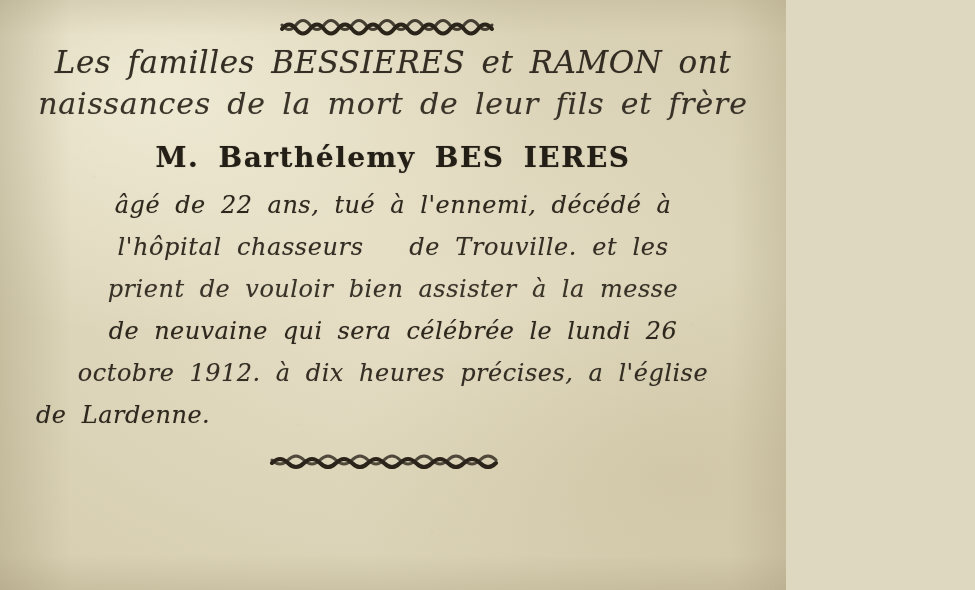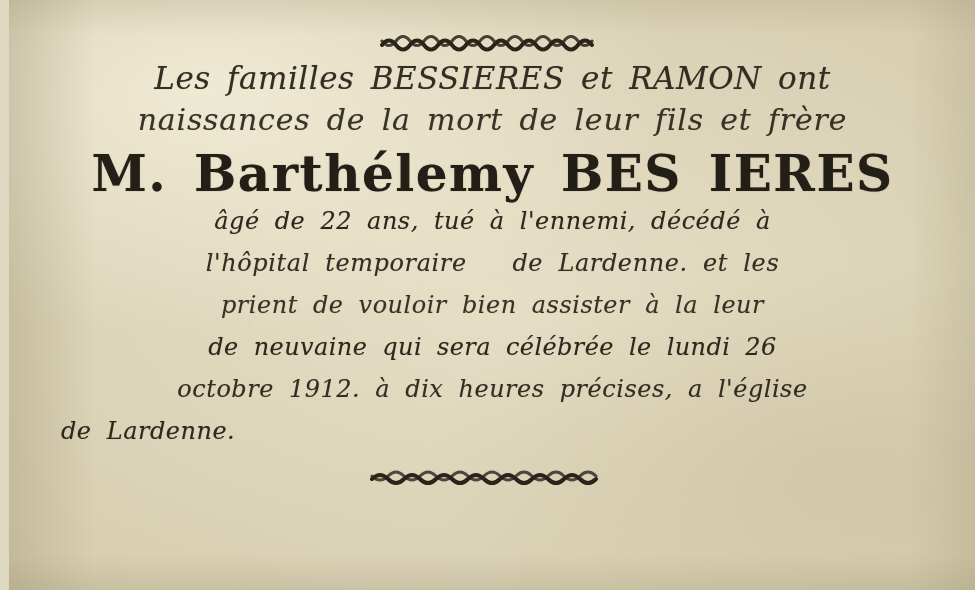--- a/index.html
+++ b/index.html
@@ -10,31 +10,30 @@
     width: 975px;
     height: 590px;
     overflow: hidden;
     background: #ded8c0;
     font-family: "Liberation Serif", serif;
   }
 
   
   .page {
     position: relative;
-    width: 967px;
+    width: 786px;
     height: 590px;
     background:
       radial-gradient(ellipse 70% 60% at 20% 15%, rgba(255,252,235,0.55), rgba(255,252,235,0) 70%),
       radial-gradient(ellipse 60% 50% at 85% 80%, rgba(190,178,142,0.35), rgba(190,178,142,0) 70%),
       radial-gradient(ellipse 90% 80% at 50% 50%, rgba(231,224,199,0.9), rgba(214,205,176,0.95) 80%),
       linear-gradient(170deg, #e6dfc5 0%, #ded6ba 40%, #d9d0b2 75%, #ded7bd 100%);
     box-sizing: border-box;
-    padding: 16px;
+    padding: 0;
     overflow: hidden;
-    margin-left: 9px;
   }
   .grain {
     position: absolute;
     inset: 0;
     pointer-events: none;
     opacity: .35;
     background-image:
       radial-gradient(circle at 12% 30%, rgba(120,110,80,.10) 0 1px, transparent 2px),
       radial-gradient(circle at 38% 72%, rgba(120,110,80,.08) 0 1px, transparent 2px),
       radial-gradient(circle at 67% 18%, rgba(120,110,80,.09) 0 1px, transparent 2px),
@@ -90,21 +89,21 @@
 
   .intro { padding: 0 6px; }
   .intro .ln:nth-child(1) { font-size: 31px; }
   .intro .ln:nth-child(2) { letter-spacing: .8px; }
   .intro .ln:nth-child(3) { letter-spacing: 1px; text-align: right; }
 
   .deceased-name {
     font-family: "DejaVu Serif", "Liberation Serif", serif;
     font-style: normal;
     font-weight: bold;
-    font-size: 50px;
+    font-size: 28px;
     line-height: 52px;
     letter-spacing: 1.5px;
     word-spacing: 8px;
     margin: 8px 0 0 0;
     color: #231e16;
     text-shadow: 0 0 1px rgba(45,39,28,.5);
   }
 
   .rank {
     font-family: "DejaVu Serif", "Liberation Serif", serif;
@@ -151,22 +150,22 @@
     <div class="para intro">
       <span class="ln ink-1">Les familles BESSIERES et RAMON ont</span>
       <span class="ln ink-3">naissances de la mort de leur fils et frère</span>
     </div>
 
     <div class="deceased-name">M. Barthélemy BES IERES</div>
 
 
     <div class="para body-text">
       <span class="ln ink-2">âgé de 22 ans, tué à l'ennemi, décédé à</span>
-      <span class="ln ink-1">l'hôpital temporaire   de Lardenne. et les</span>
-      <span class="ln ink-3">prient de vouloir bien assister à la leur</span>
+      <span class="ln ink-1">l'hôpital chasseurs   de Trouville. et les</span>
+      <span class="ln ink-3">prient de vouloir bien assister à la messe</span>
       <span class="ln ink-2">de neuvaine qui sera célébrée le lundi 26</span>
       <span class="ln ink-1">octobre 1912. à dix heures précises, a l'église</span>
       <span class="ln ink-2">de Lardenne.</span>
     </div>
 
     <div class="rule bottom">
       <svg width="250" height="18" viewBox="0 0 250 18" aria-hidden="true">
         <path d="M4 11 q8 -8 16 0 t16 0 q8 -8 16 0 t16 0 q8 -8 16 0 t16 0 q8 -8 16 0 t16 0 q8 -8 16 0 t16 0 q8 -8 16 0 t16 0 q8 -8 16 0 t16 0" fill="none" stroke="#2a241b" stroke-width="4" stroke-linecap="round"></path>
         <path d="M4 8 q8 8 16 0 t16 0 q8 8 16 0 t16 0 q8 8 16 0 t16 0 q8 8 16 0 t16 0 q8 8 16 0 t16 0 q8 8 16 0 t16 0 q8 8 16 0 t16 0" fill="none" stroke="#2a241b" stroke-width="3" stroke-linecap="round" opacity=".8"></path>
       </svg>

